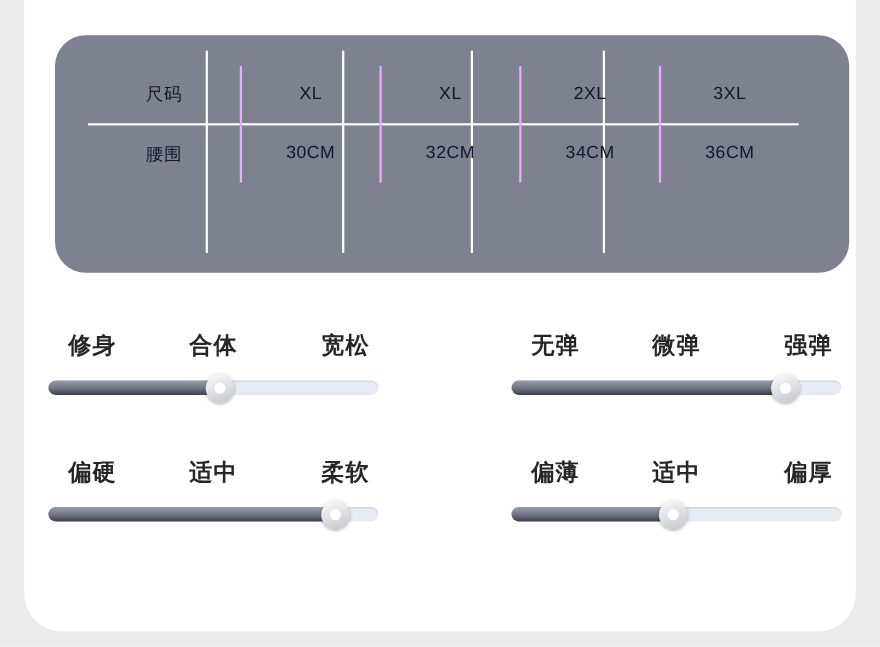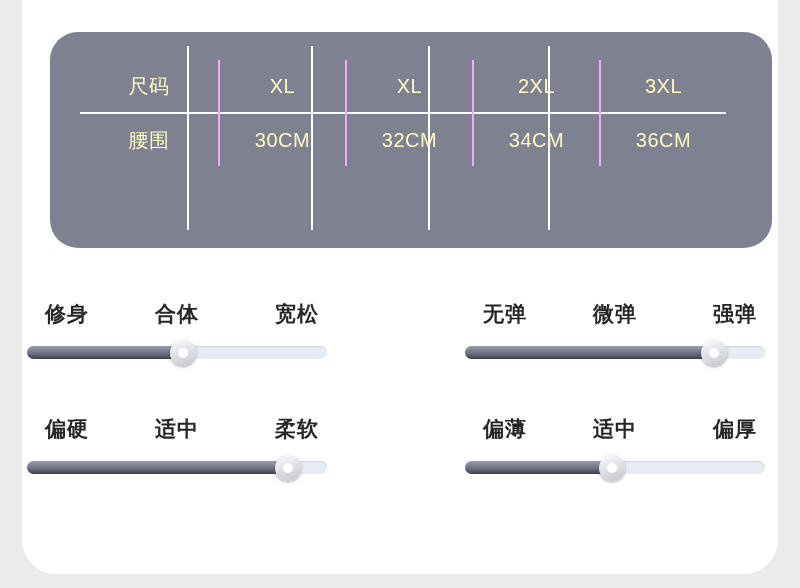--- a/index.html
+++ b/index.html
@@ -41,22 +41,22 @@
     left: 30px;          
     top: 28px;
     width: 640px;        
     border-collapse: collapse;
     table-layout: fixed;
   }
   .size-table td {
     height: 52px;
     text-align: center;
     vertical-align: middle;
-    color: #fef9c3;
-    font-size: 20px;
+    color: #0f172a;
+    font-size: 16px;
     letter-spacing: 0.5px;
     border: 0;
     padding: 0;
   }
   .size-table tr + tr td {
     border-top: 2px solid #ffffff;
   }
   .size-table td + td {
     border-left: 2px solid #f0abfc;
   }
@@ -70,21 +70,21 @@
     width: 2px;
     height: 184px;
     background: #ffffff;
   }
 
   
   .slider-group {
     position: absolute;
     width: 310px;
   }
-  .sg-left  { left: 5px; }   
+  .sg-left  { left: 22px; }   
   .sg-right { left: 443px; }  
   .sg-row1  { top: 300px; }
   .sg-row2  { top: 415px; }
 
   .slider-labels {
     position: relative;
     height: 34px;
     width: 300px;
   }
   .slider-labels span {

